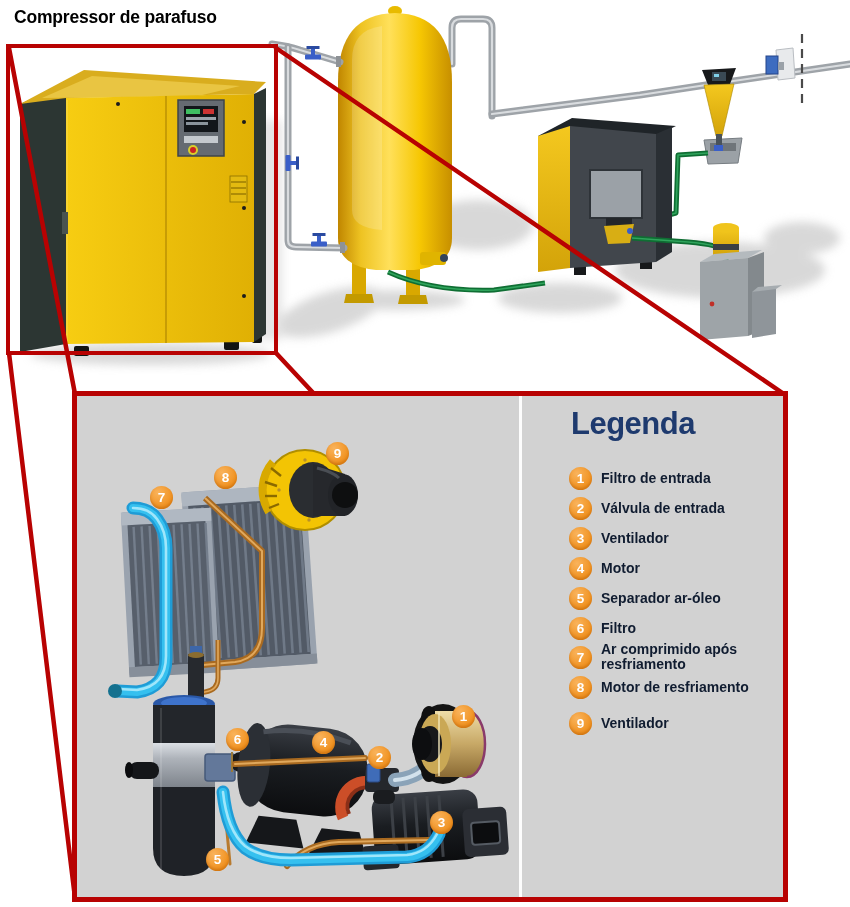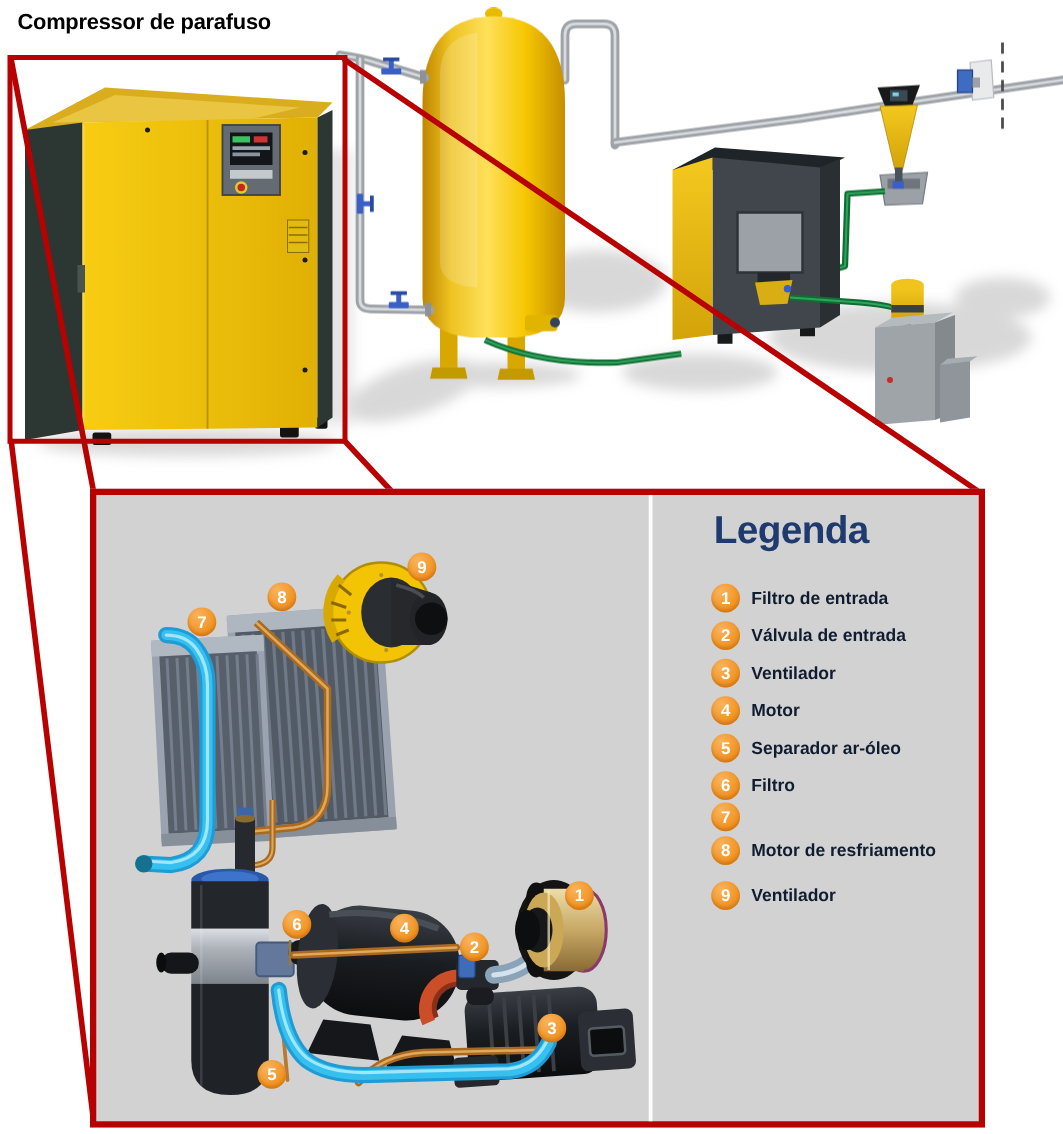--- a/index.html
+++ b/index.html
@@ -449,20 +449,21 @@
         <div class="legend-item">
           <span class="badge">5</span>
           <span class="leg-label">Separador ar-óleo</span>
         </div>
         <div class="legend-item">
           <span class="badge">6</span>
           <span class="leg-label">Filtro</span>
         </div>
         <div class="legend-item">
           <span class="badge">7</span>
+          <span class="leg-label">Ar comprimido após resfriamento</span>
         </div>
         <div class="legend-item">
           <span class="badge">8</span>
           <span class="leg-label">Motor de resfriamento</span>
         </div>
         <div class="legend-item">
           <span class="badge">9</span>
           <span class="leg-label">Ventilador</span>
         </div>
       </div>

